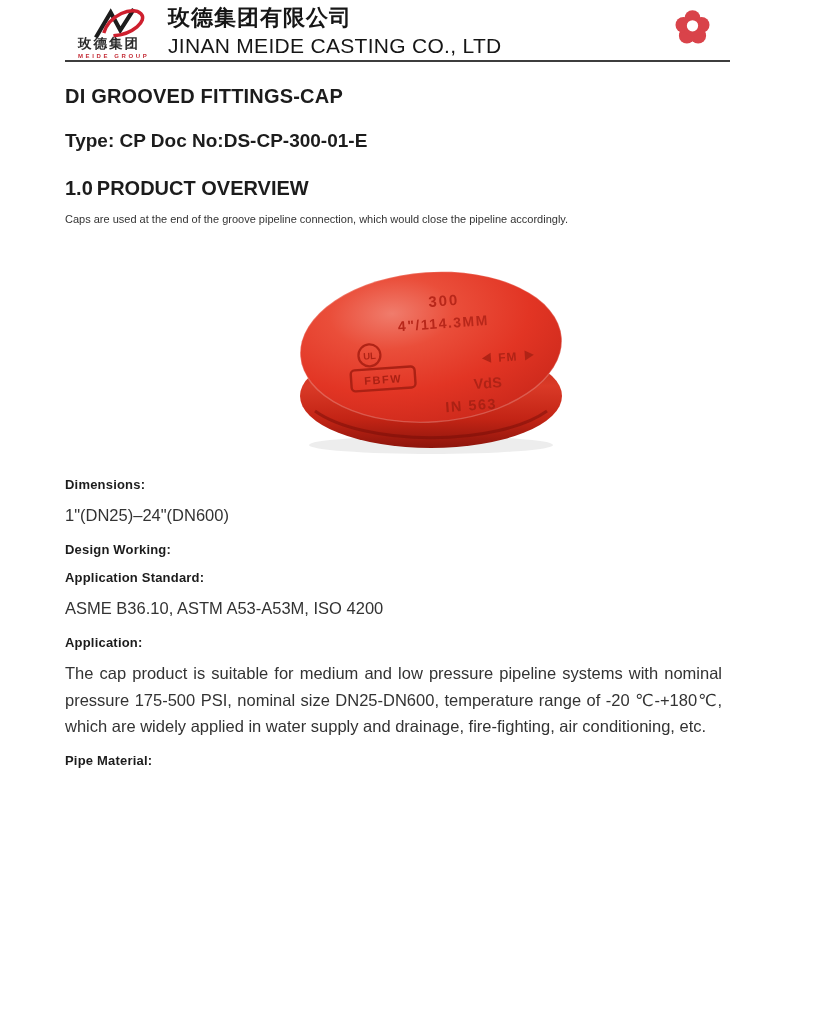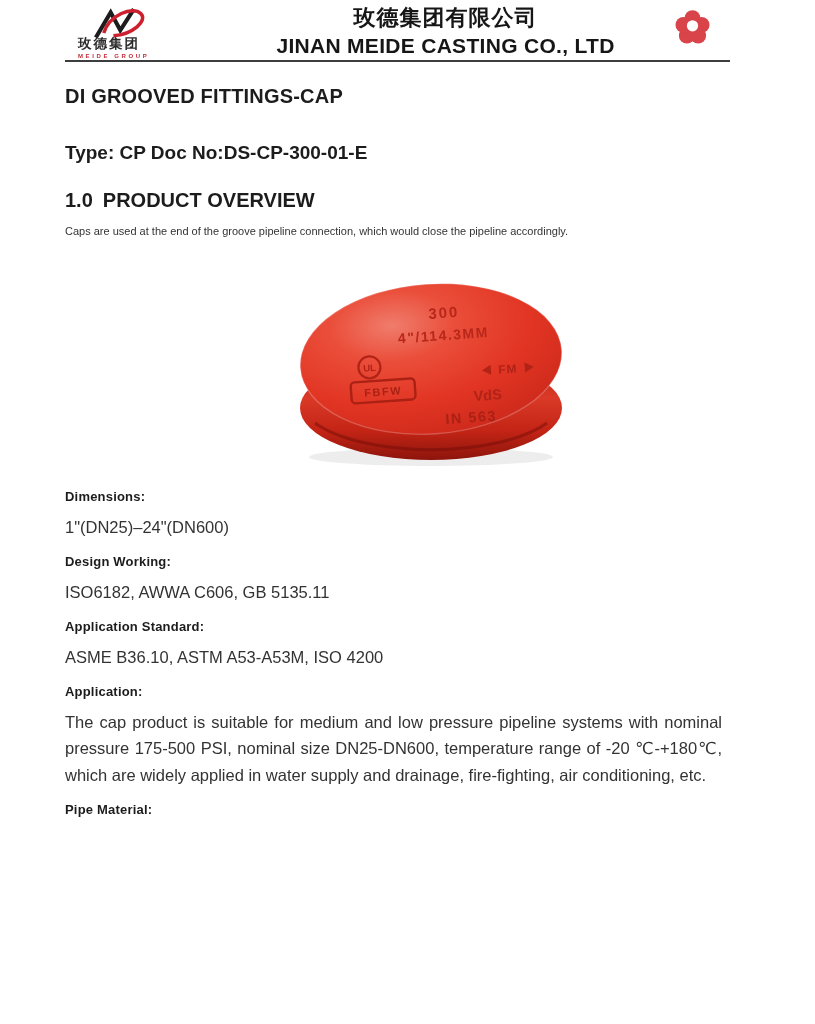--- a/index.html
+++ b/index.html
@@ -33,48 +33,48 @@
   .logo-cn{
     font-size:13.5px;font-weight:700;color:#2b2b2b;
     letter-spacing:2px;line-height:1;margin-top:-2px;
   }
   .logo-en{
     font-size:6px;font-weight:700;color:#c42b35;
     letter-spacing:2.6px;line-height:1;margin-top:2px;
   }
   .header-center{
     position:absolute;left:168px;right:92px;top:4px;
-    text-align:center;
+    text-align:left;
   }
   .company-cn{
     font-size:22px;font-weight:700;color:#161616;
     letter-spacing:1px;line-height:1.25;
   }
   .company-en{
-    font-size:21px;font-weight:700;color:#161616;
+    font-size:21px;font-weight:400;color:#161616;
     letter-spacing:.3px;line-height:1.1;margin-top:2px;
   }
   .flower{position:absolute;top:9px;right:104px;}
   .rule{
     margin:0 85px 0 65px;
     border:none;border-top:2.4px solid var(--rule_color);
   }
   
   .content{padding:0 93px 0 65px;}
   .doc-title{
     margin-top:23px;
     font-size:20px;font-weight:700;color:var(--heading_text);
     letter-spacing:.2px;
   }
   .type-line{
-    margin-top:34px;
+    margin-top:22px;
     font-size:19px;font-weight:700;color:var(--heading_text);
   }
   .section-head{margin-top:25px;font-size:20px;font-weight:700;color:var(--heading_text);}
-  .section-head .num{margin-right:10px;}
+  .section-head .num{margin-right:4px;}
   .body-text{
     margin-top:11px;
     font-size:11px;line-height:1.63;color:var(--body_text);
   }
   .justify{text-align:justify;}
   
   .figure{
     width:272px;height:206px;
     margin:26px 0 16px 230px;
   }
@@ -189,21 +189,20 @@
       </svg>
     </div>
 
     <section class="spec">
       <h3>Dimensions:</h3>
       <p>1"(DN25)–24"(DN600)</p>
     </section>
 
     <section class="spec">
       <h3>Design Working:</h3>
-      <p>ISO6182, AWWA C606, GB 5135.11</p>
     </section>
 
     <section class="spec">
       <h3>Application Standard:</h3>
       <p>ASME B36.10, ASTM A53-A53M, ISO 4200</p>
     </section>
 
 
     <section class="spec">
       <h3>Application:</h3>

